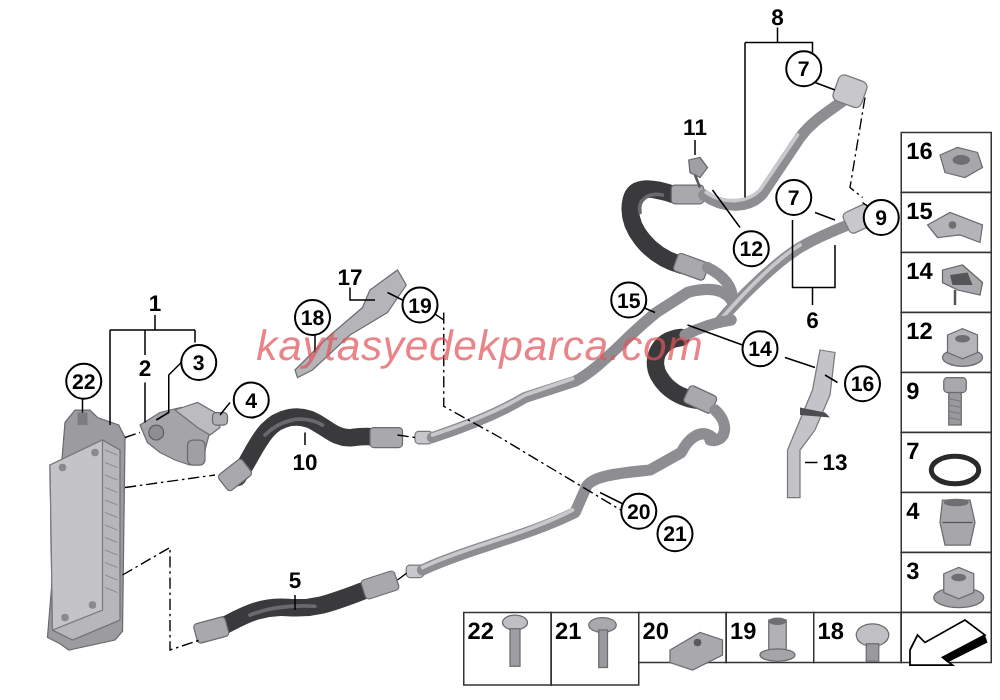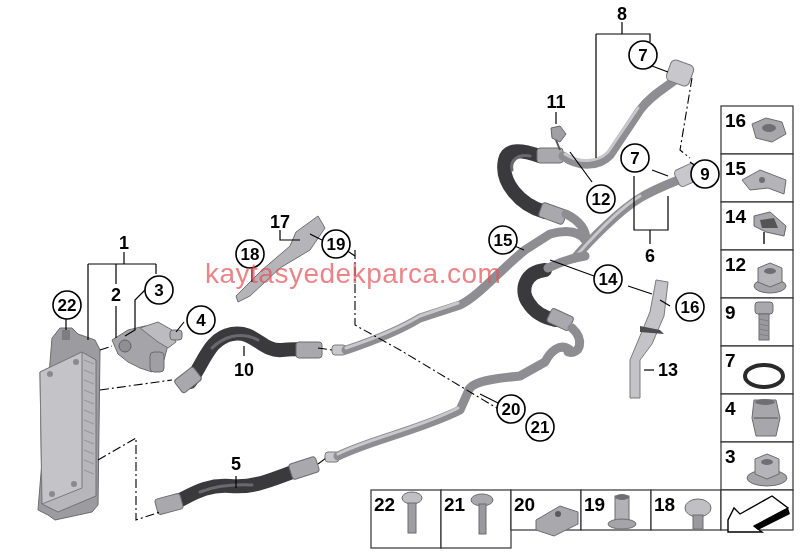--- a/index.html
+++ b/index.html
@@ -8,21 +8,21 @@
   .callout-text { font-family: "Liberation Sans", sans-serif; font-weight: bold; font-size: 17px; fill: #000; }
   .plain-label { font-family: "Liberation Sans", sans-serif; font-weight: bold; font-size: 18px; fill: #000; }
   .lead { stroke: #000; stroke-width: 1.2; fill: none; }
   .dash { stroke: #000; stroke-width: 1.1; fill: none; stroke-dasharray: 9 3 2 3; }
   .pipe { fill: none; stroke: #8e8e92; stroke-width: 9; stroke-linecap: round; stroke-linejoin: round; }
   .pipe-hi { fill: none; stroke: #c9c9cc; stroke-width: 3; stroke-linecap: round; stroke-linejoin: round; }
   .hose { fill: none; stroke: #3a3a3c; stroke-width: 14; stroke-linecap: round; stroke-linejoin: round; }
   .hose-hi { fill: none; stroke: #6a6a6e; stroke-width: 3; stroke-linecap: round; }
   .metal { fill: #a9a9ad; stroke: #6d6d71; stroke-width: 1; }
   .metal-lt { fill: #c8c8cc; stroke: #7a7a7e; stroke-width: 1; }
-  .watermark { position: absolute; left: 205px; top: 258px; font-family: "Liberation Sans", sans-serif; font-size: 28px; color: rgba(226, 84, 90, 0.72); letter-spacing: 0.5px; white-space: nowrap; }
+  .watermark { position: absolute; left: 205px; top: 258px; font-family: "Liberation Sans", sans-serif; font-size: 34px; color: rgba(226, 84, 90, 0.72); letter-spacing: 0.5px; white-space: nowrap; font-style: italic; }
   .cell-label { font-family: "Liberation Sans", sans-serif; font-weight: bold; font-size: 19px; fill: #000; }
   .cell { fill: #fff; stroke: #333; stroke-width: 1.2; }
 </style>
 </head>
 <body>
 
 <svg id="diagram" viewBox="0 0 800 560" xmlns="http://www.w3.org/2000/svg">
 
   <g>
     <path d="M52 338 L60 328 L72 328 L78 334 L95 340 L100 350 L98 505 L92 512 L55 520 L48 515 L38 510 Z" fill="#9c9ca0" stroke="#6b6b6f" stroke-width="1"></path>

